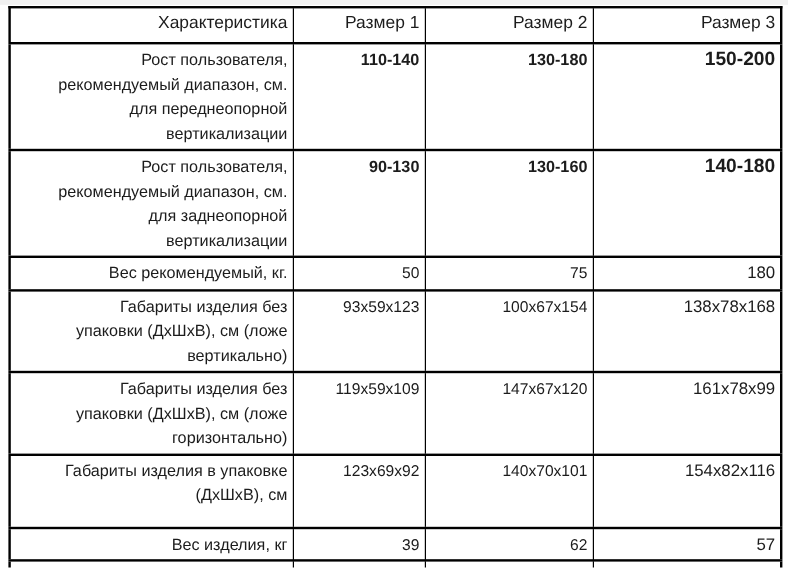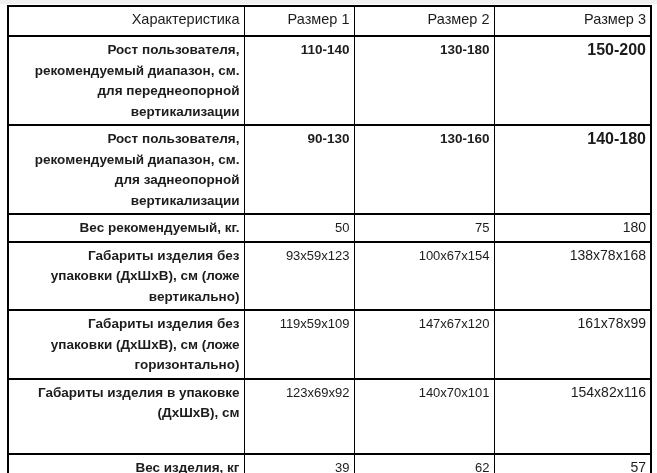--- a/index.html
+++ b/index.html
@@ -41,37 +41,36 @@
     font-weight: 400;
     font-size: 14.5px;
     padding-top: 4px;
     height: 22px;
   }
   th.size-h { padding-left: 19px; }
   td.lbl {
     font-size: 13.5px;
     line-height: 20.5px;
     white-space: pre-wrap;
-    font-weight: bold;
   }
   td.val {
     font-size: 13px;
     line-height: 19px;
   }
   td.val.c4v { font-size: 14px; padding-left: 12px; }
   tr.bold-vals td.val { font-weight: 700; font-size: 13.5px; }
   tr.bold-vals td.val.c4v { font-size: 16px; }
   
   tr.rh  { height: 26px; }
   tr.r1  { height: 85px; }
   tr.r2  { height: 84px; }
   tr.r3  { height: 22px; }
   tr.r4  { height: 66px; }
   tr.r5  { height: 60px; }
-  tr.r6  { height: 75px; }
+  tr.r6  { height: 61px; }
   tr.r7  { height: 22px; }
   tr.r8  { height: 19px; }
 </style>
 </head>
 <body>
 
 <div class="top-strip"></div>
 
 <table class="spec">
   <colgroup>

